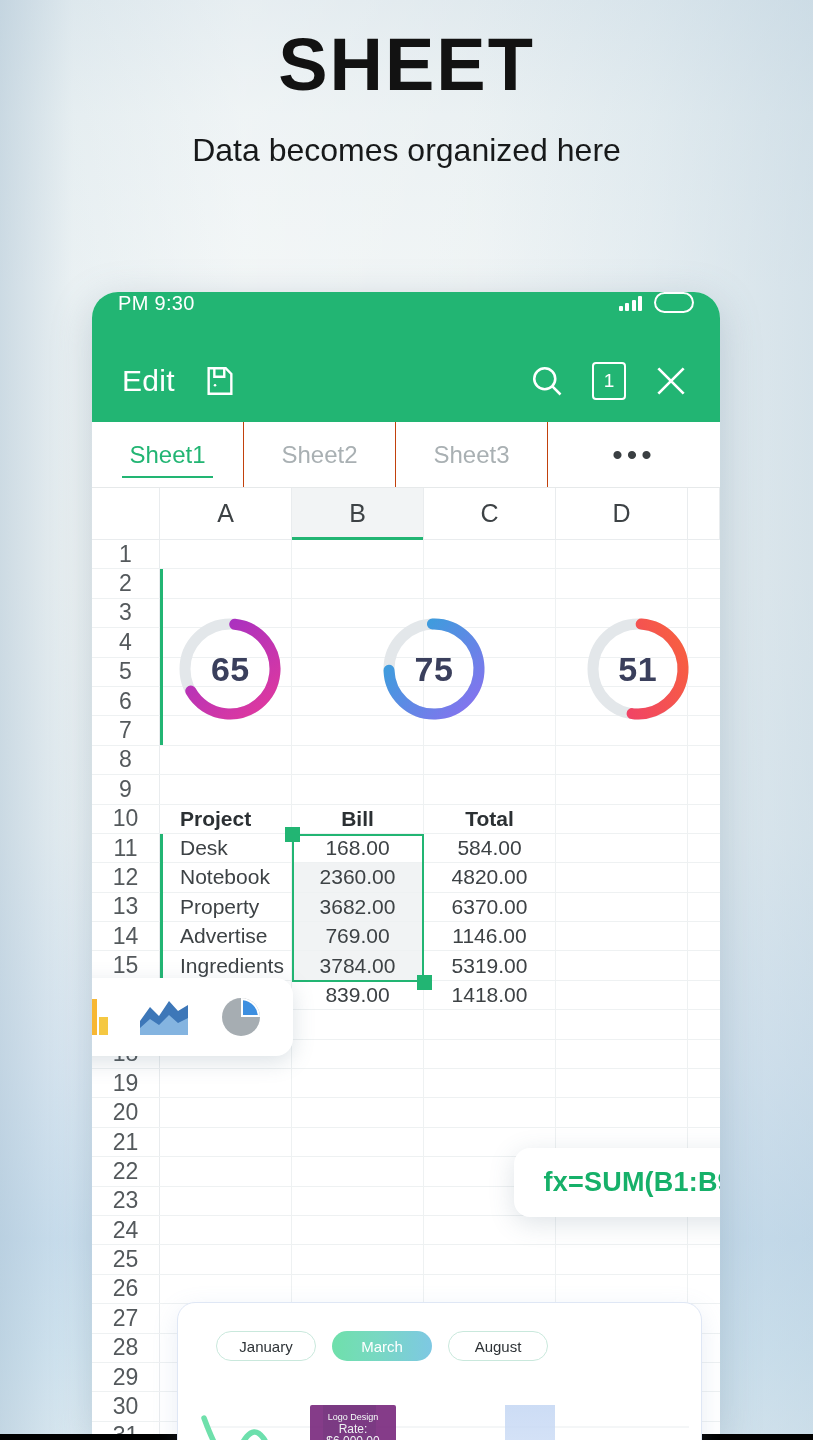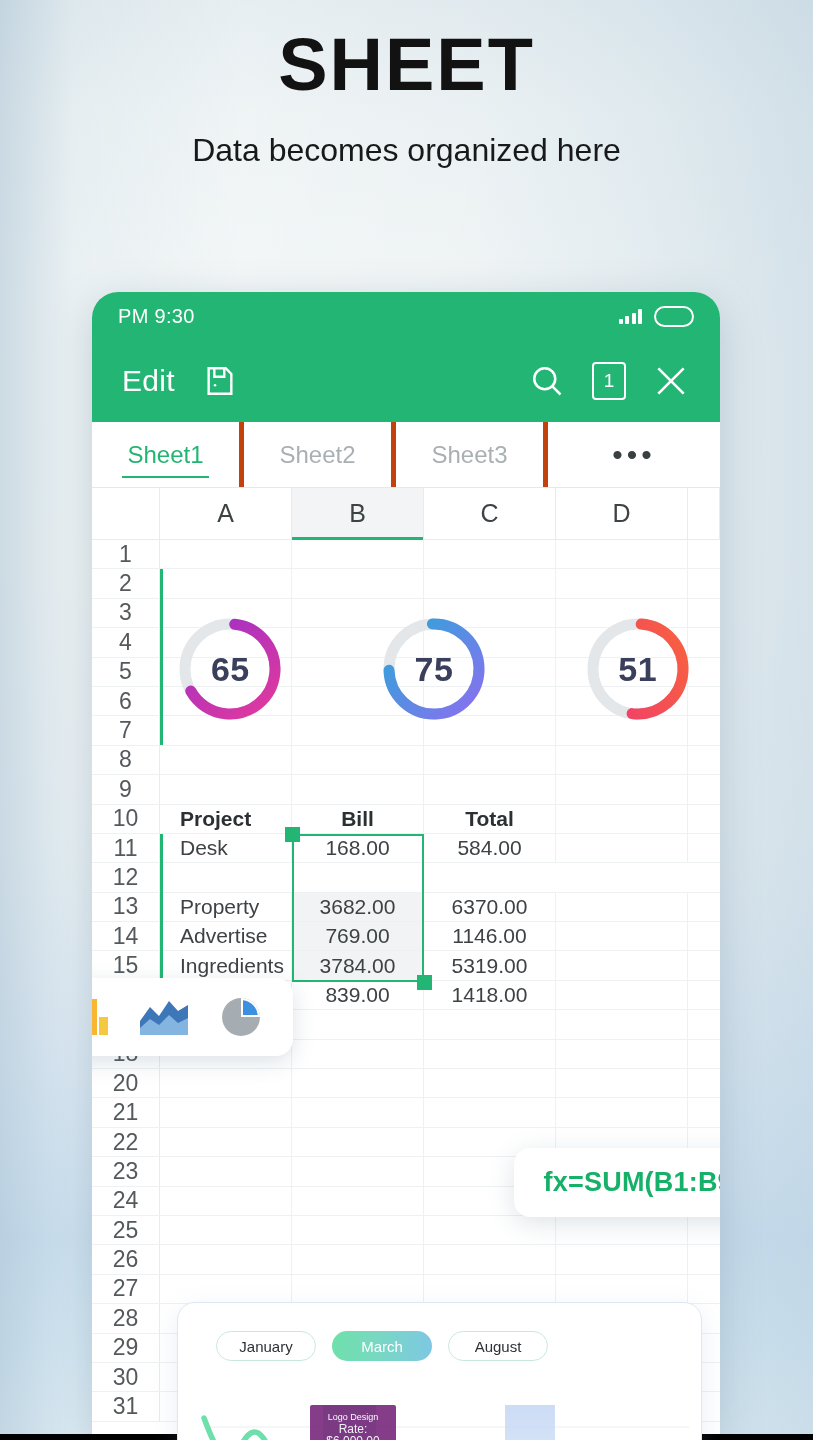--- a/index.html
+++ b/index.html
@@ -62,21 +62,21 @@
     left: 92px; top: 292px;
     width: 628px; height: 1148px;
     background: #fff;
     border-radius: 26px 26px 0 0;
     box-shadow: 0 10px 40px rgba(90,120,140,.28);
     overflow: hidden;
   }
   .statusbar {
     height: 48px;
     background: #22b573;
-    display: flex; align-items: center;
+    display: flex; align-items: flex-start;
     padding: 0 26px;
     color: #fff;
   }
   .statusbar .clock { font-size: 20px; font-weight: 500; letter-spacing: .3px; }
   .statusbar .sb-right { margin-left: auto; display: flex; align-items: center; gap: 12px; }
 
   .bars { display:flex; align-items:flex-end; gap:2.5px; height:16px; }
   .bars i { display:block; width:4px; background:#fff; border-radius:1px; }
   .bars i:nth-child(1){height:5px}
   .bars i:nth-child(2){height:8px}
@@ -108,21 +108,21 @@
   .sheettabs {
     display: flex; height: 66px;
     background: #fff;
     border-bottom: 1px solid #e6e9ea;
   }
   .sheettab {
     flex: 0 0 152px;
     display: flex; align-items: center; justify-content: center;
     font-size: 24px;
     color: #a9b0b3;
-    border-right: 5px solid #c2410c;
+    border-right: 1px solid #c2410c;
     position: relative;
   }
   .sheettab.active { color: #22b573; }
   .sheettab.active::after {
     content:""; position:absolute; left:30px; right:30px; bottom:9px;
     height: 2px; background: #22b573;
   }
   .sheettab.more { flex: 1; border-right: none; color: #3a3f42; font-size: 30px; letter-spacing: 4px; line-height: 10px; }
 
   
@@ -437,20 +437,27 @@
               <div class="cells">
                 <div class="cell a">Desk</div>
                 <div class="cell b">168.00</div>
                 <div class="cell c">584.00</div>
                 <div class="cell"></div>
                 <div class="cell tail"></div>
               </div>
             </div>
             <div class="row">
               <div class="rh">12</div>
+              <div class="cells">
+                <div class="cell a">Notebook</div>
+                <div class="cell b shade">2360.00</div>
+                <div class="cell c">4820.00</div>
+                <div class="cell"></div>
+                <div class="cell tail"></div>
+              </div>
             </div>
             <div class="row">
               <div class="rh">13</div>
               <div class="cells">
                 <div class="cell a">Property</div>
                 <div class="cell b shade">3682.00</div>
                 <div class="cell c">6370.00</div>
                 <div class="cell"></div>
                 <div class="cell tail"></div>
               </div>
@@ -490,20 +497,30 @@
               <div class="cells">
                 <div class="cell a"></div>
                 <div class="cell b"></div>
                 <div class="cell c"></div>
                 <div class="cell"></div>
                 <div class="cell tail"></div>
               </div>
             </div>
             <div class="row">
               <div class="rh">18</div>
+              <div class="cells">
+                <div class="cell a"></div>
+                <div class="cell b"></div>
+                <div class="cell c"></div>
+                <div class="cell"></div>
+                <div class="cell tail"></div>
+              </div>
+            </div>
+            <div class="row">
+              <div class="rh">19</div>
               <div class="cells">
                 <div class="cell a"></div>
                 <div class="cell b"></div>
                 <div class="cell c"></div>
                 <div class="cell"></div>
                 <div class="cell tail"></div>
               </div>
             </div>
             <div class="row">
               <div class="rh">20</div>

